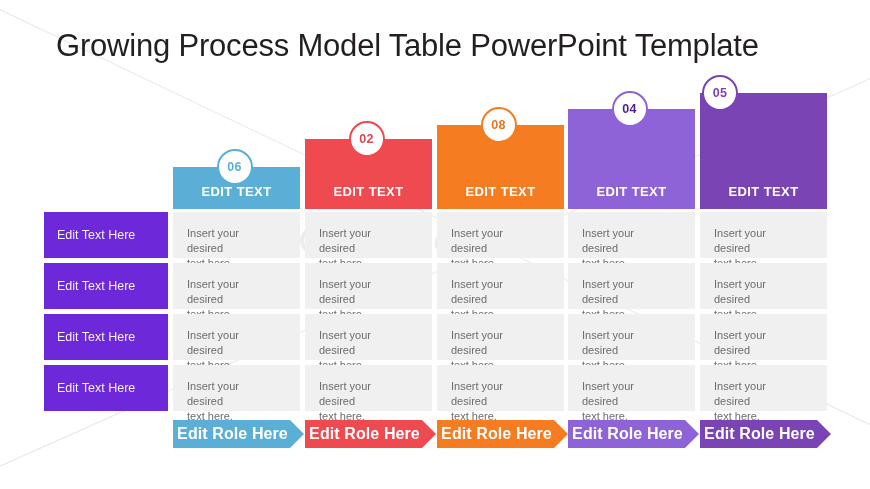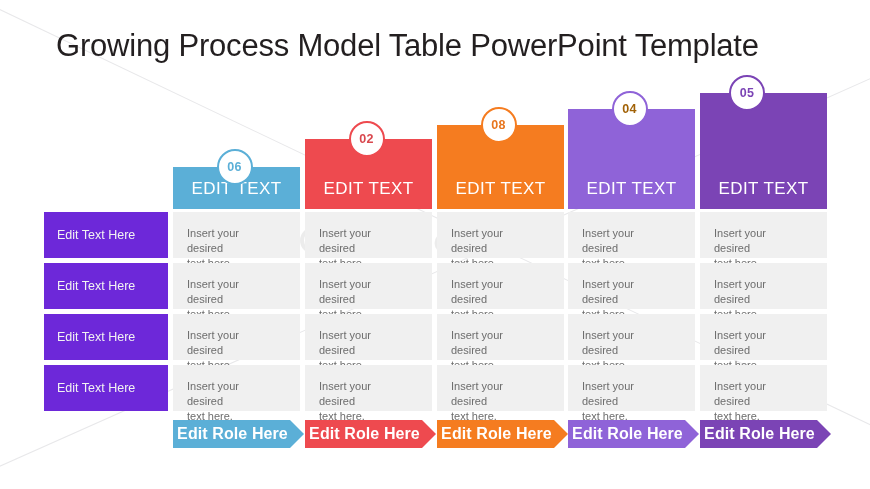--- a/index.html
+++ b/index.html
@@ -103,22 +103,22 @@
   .col-bar {
     position: absolute;
     box-sizing: border-box;
     display: flex;
     align-items: flex-end;
     justify-content: center;
     padding-bottom: 10px;
   }
   .col-bar-label {
     color: #ffffff;
-    font-size: 17px;
-    font-weight: 400;
+    font-size: 13px;
+    font-weight: 700;
     letter-spacing: 0.4px;
     text-transform: uppercase;
     white-space: nowrap;
   }
 
   
   .col-badge {
     position: absolute;
     width: 36px;
     height: 36px;
@@ -218,26 +218,26 @@
       <div class="col-bar" style="left: 437px; top: 125px; width: 127px; height: 84px; background: rgb(245, 124, 32);">
         <div class="col-bar-label">EDIT TEXT</div>
       </div>
       <div class="col-badge" style="left: 480.5px; top: 107px; border-color: rgb(245, 124, 32);">
         <span class="col-badge-text" style="color: rgb(232, 118, 31);">08</span>
       </div>
       <div class="col-bar" style="left: 568px; top: 109px; width: 127px; height: 100px; background: rgb(143, 99, 216);">
         <div class="col-bar-label">EDIT TEXT</div>
       </div>
       <div class="col-badge" style="left: 611.5px; top: 91px; border-color: rgb(143, 99, 216);">
-        <span class="col-badge-text" style="color: #a16207;">04</span>
+        <span class="col-badge-text" style="color: #4c1d95;">04</span>
       </div>
       <div class="col-bar" style="left: 700px; top: 93px; width: 127px; height: 116px; background: rgb(123, 68, 181);">
         <div class="col-bar-label">EDIT TEXT</div>
       </div>
-      <div class="col-badge" style="left: 729px; top: 75px; border-color: rgb(123, 68, 181);">
+      <div class="col-badge" style="left: 702px; top: 75px; border-color: rgb(123, 68, 181);">
         <span class="col-badge-text" style="color: rgb(123, 68, 181);">05</span>
       </div>
       <div class="row-label" style="left: 44px; top: 212px; width: 124px; height: 46px;">
         <span class="row-label-text">Edit Text Here</span>
       </div>
       <div class="cell" style="left: 173px; top: 212px; width: 127px; height: 46px;">
         <div class="cell-text">Insert your desired
 text here.</div>
       </div>
       <div class="cell" style="left: 305px; top: 212px; width: 127px; height: 46px;">

